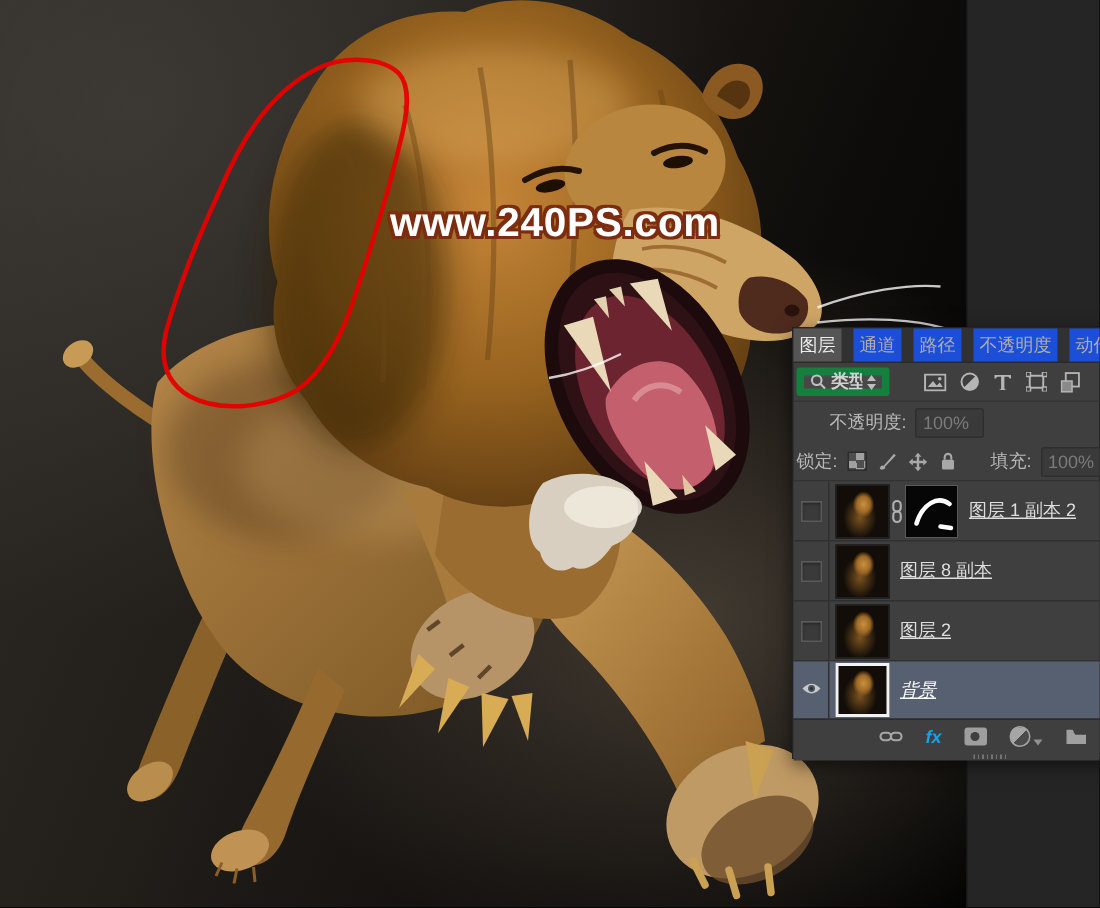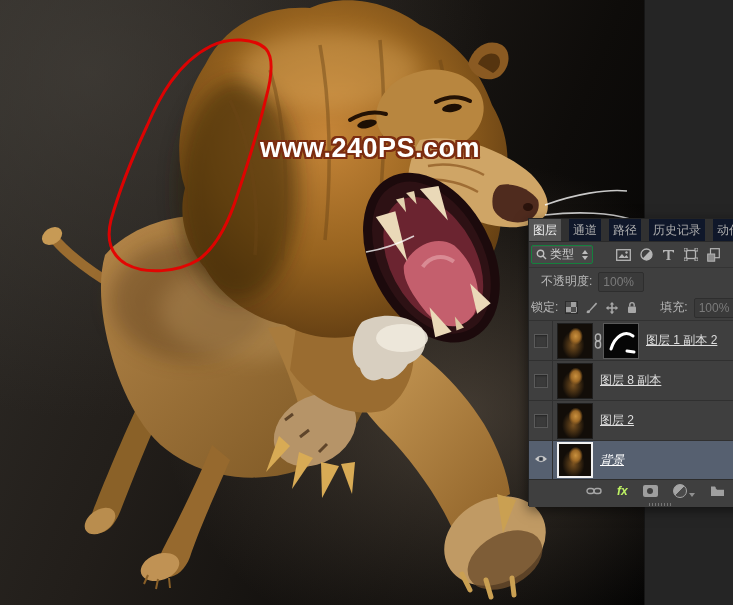--- a/index.html
+++ b/index.html
@@ -23,33 +23,33 @@
   
   .side-strip{position:absolute;left:644px;top:0;width:89px;height:605px;
     background:#252525;border-left:1px solid #161616;}
 
   
   .panel{position:absolute;left:528px;top:218px;width:256px;height:288px;
     background:#3f3f3f;border:1px solid #232323;box-shadow:0 4px 12px rgba(0,0,0,.55);
     font-size:12px;color:#c6c6c6;box-sizing:border-box;}
   .tabbar{height:22px;background:#313131;display:flex;align-items:stretch;
     border-bottom:1px solid #2a2a2a;}
-  .tab{padding:0 4px;line-height:22px;background:#0f172a;color:#aeaeae;margin-left:8px;
+  .tab{padding:0 4px;line-height:22px;background:#1d4ed8;color:#aeaeae;margin-left:8px;
     white-space:nowrap;cursor:default;}
   .tab:first-child{margin-left:0;text-align:right;}
   .tab.active{background:#555555;color:#ececec;}
 
   .row{display:flex;align-items:center;padding:0 2px;box-sizing:border-box;}
   .filter-row{height:26px;border-bottom:1px solid #343434;}
   .blend-row{height:27px;}
   .lock-row{height:26px;border-bottom:1px solid #323232;}
 
-  .select{height:19px;background:#474747;border:1px solid #15803d;border-radius:2px;
+  .select{height:19px;background:#474747;border:5px solid #15803d;border-radius:2px;
     display:flex;align-items:center;padding:0 4px;box-sizing:border-box;gap:3px;
-    box-shadow:inset 0 1px 0 rgba(255,255,255,.05);}
+    box-shadow:inset 0 1px 0 rgba(255,255,255,.05);font-weight:bold;}
   .kind-select{width:62px;}
   .blend-select{width:110px;height:20px;}
   .select .grow{flex:1;overflow:hidden;white-space:nowrap;color:#d2d2d2;}
   .stepper{display:flex;flex-direction:column;gap:2px;align-items:center;}
   .stepper i{display:block;width:0;height:0;border-left:3.5px solid transparent;
     border-right:3.5px solid transparent;}
   .stepper .up{border-bottom:4px solid #bdbdbd;}
   .stepper .dn{border-top:4px solid #bdbdbd;}
 
   .filter-icons{display:flex;gap:9px;margin-left:23px;align-items:center;}
@@ -82,21 +82,21 @@
   .layer-row.selected .thumb{border:2px solid #f2f2f2;}
   .link-col{width:10px;display:flex;align-items:center;justify-content:center;flex:none;}
   .mask-thumb{width:36px;height:36px;flex:none;background:#060606;border:1px solid #5a5a5a;
     box-sizing:border-box;}
   .layer-name{margin-left:7px;color:#dedede;white-space:nowrap;text-decoration:underline;}
   .layer-name.italic{font-style:italic;color:#ffffff;}
 
   
   .bottom-bar{height:22px;border-top:1px solid #2c2c2c;background:#3f3f3f;
     display:flex;align-items:center;gap:15px;padding-left:57px;}
-  .fx-label{font-style:italic;font-weight:bold;color:#bef264;font-size:12px;}
+  .fx-label{font-style:italic;font-weight:bold;color:#0ea5e9;font-size:12px;}
   .adj-circle{width:12px;height:12px;border-radius:50%;border:1px solid #a6a6a6;
     background:linear-gradient(135deg,#a6a6a6 50%,#4a4a4a 50%);}
   .adj-caret{width:0;height:0;border-left:3px solid transparent;border-right:3px solid transparent;
     border-top:4px solid #909090;margin-left:2px;margin-top:8px;}
   .mask-btn{width:15px;height:12px;border-radius:2px;background:#9e9e9e;
     display:flex;align-items:center;justify-content:center;}
   .mask-btn i{width:6px;height:6px;border-radius:50%;background:#3f3f3f;display:block;}
   .grip-strip{height:5px;position:relative;background:#3f3f3f;}
   .grip{position:absolute;left:120px;top:1px;width:22px;height:3px;
     background:repeating-linear-gradient(90deg,#757575 0 1px,transparent 1px 3px);}
@@ -227,21 +227,21 @@
   </div>
 
   <div class="side-strip"></div>
 
   <div class="panel">
 
     <div class="tabbar">
       <div class="tab active">图层</div>
       <div class="tab">通道</div>
       <div class="tab">路径</div>
-      <div class="tab">历史记录</div>
+      <div class="tab">不透明度</div>
       <div class="tab">动作</div>
     </div>
 
     <div class="row filter-row">
       <div class="select kind-select">
         <span class="icon-btn">
           <svg width="11" height="11" viewBox="0 0 11 11">
               <circle cx="4.5" cy="4.5" r="3.2" fill="none" stroke="#c0c0c0" stroke-width="1.4"></circle>
               <path d="M7 7 L10 10" stroke="#c0c0c0" stroke-width="1.4"></path>
             </svg>
@@ -283,21 +283,21 @@
         <span class="icon-btn">
           <svg width="13" height="14" viewBox="0 0 13 14">
               <rect x="3.5" y=".7" width="8.8" height="9" fill="none" stroke="#b5b5b5" stroke-width="1.2"></rect>
               <rect x=".7" y="6" width="7" height="7.2" fill="#8a8a8a" stroke="#b5b5b5" stroke-width="1"></rect>
             </svg>
         </span>
       </div>
     </div>
 
     <div class="row blend-row">
-      <span class="lbl" style="margin-left:10px">不透明度:</span>
+      <span class="lbl" style="margin-left:22px">不透明度:</span>
       <div class="value-box">100%</div>
     </div>
 
     <div class="row lock-row">
       <span class="lbl">锁定:</span>
       <div class="lock-icons">
         <span class="icon-btn">
             <span class="checker"></span>
           </span>
         <span class="icon-btn">

